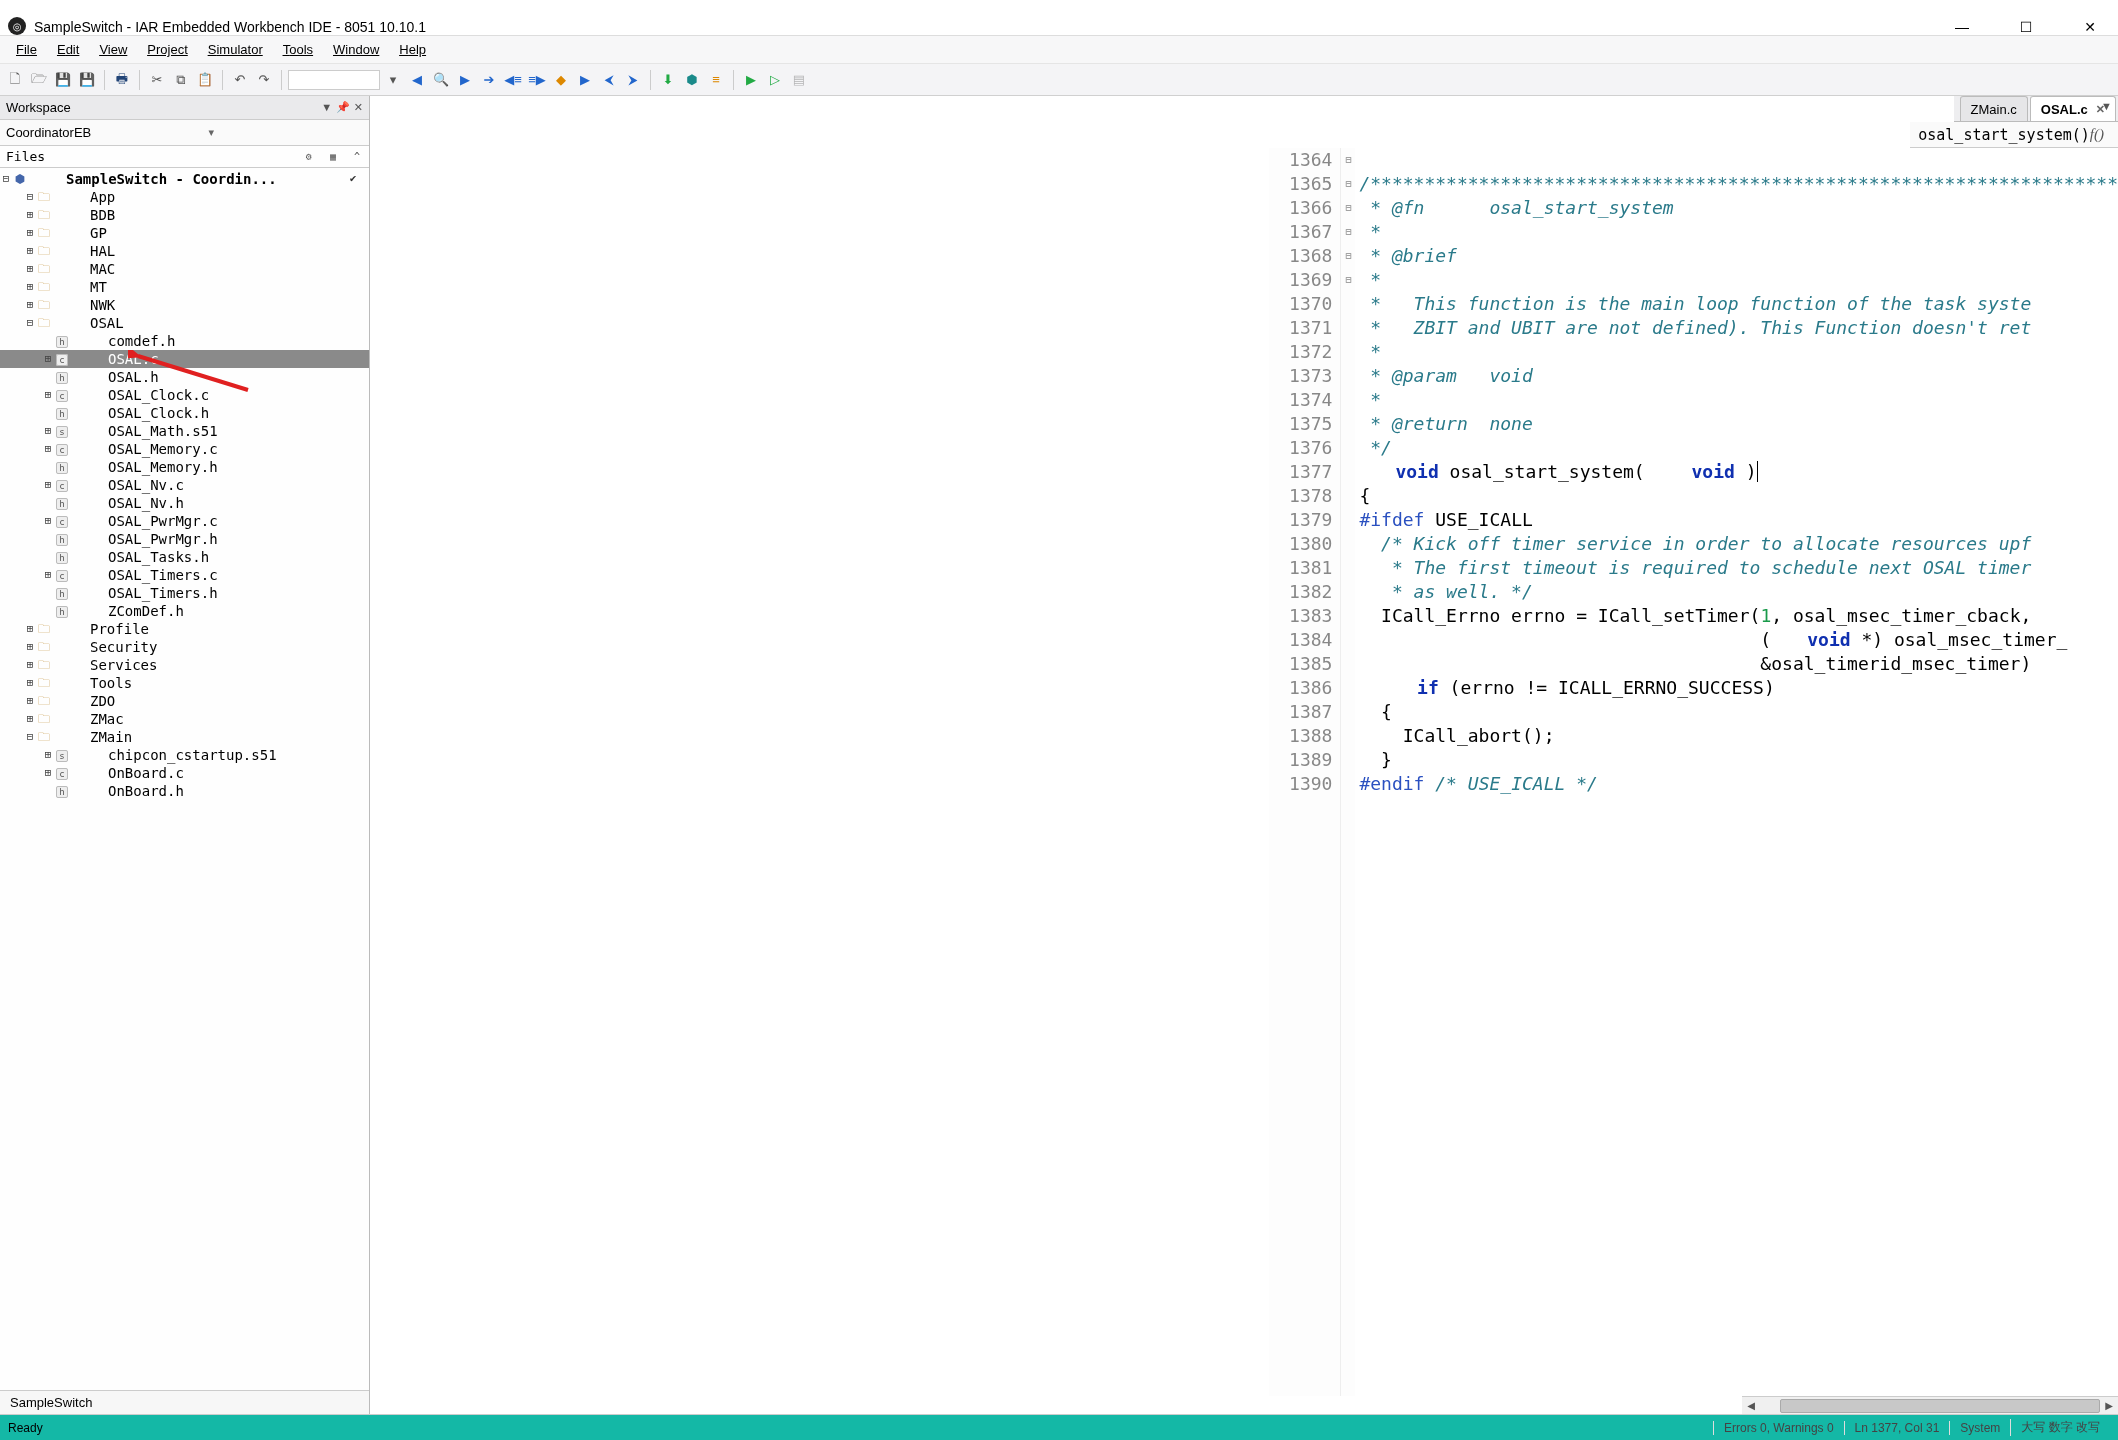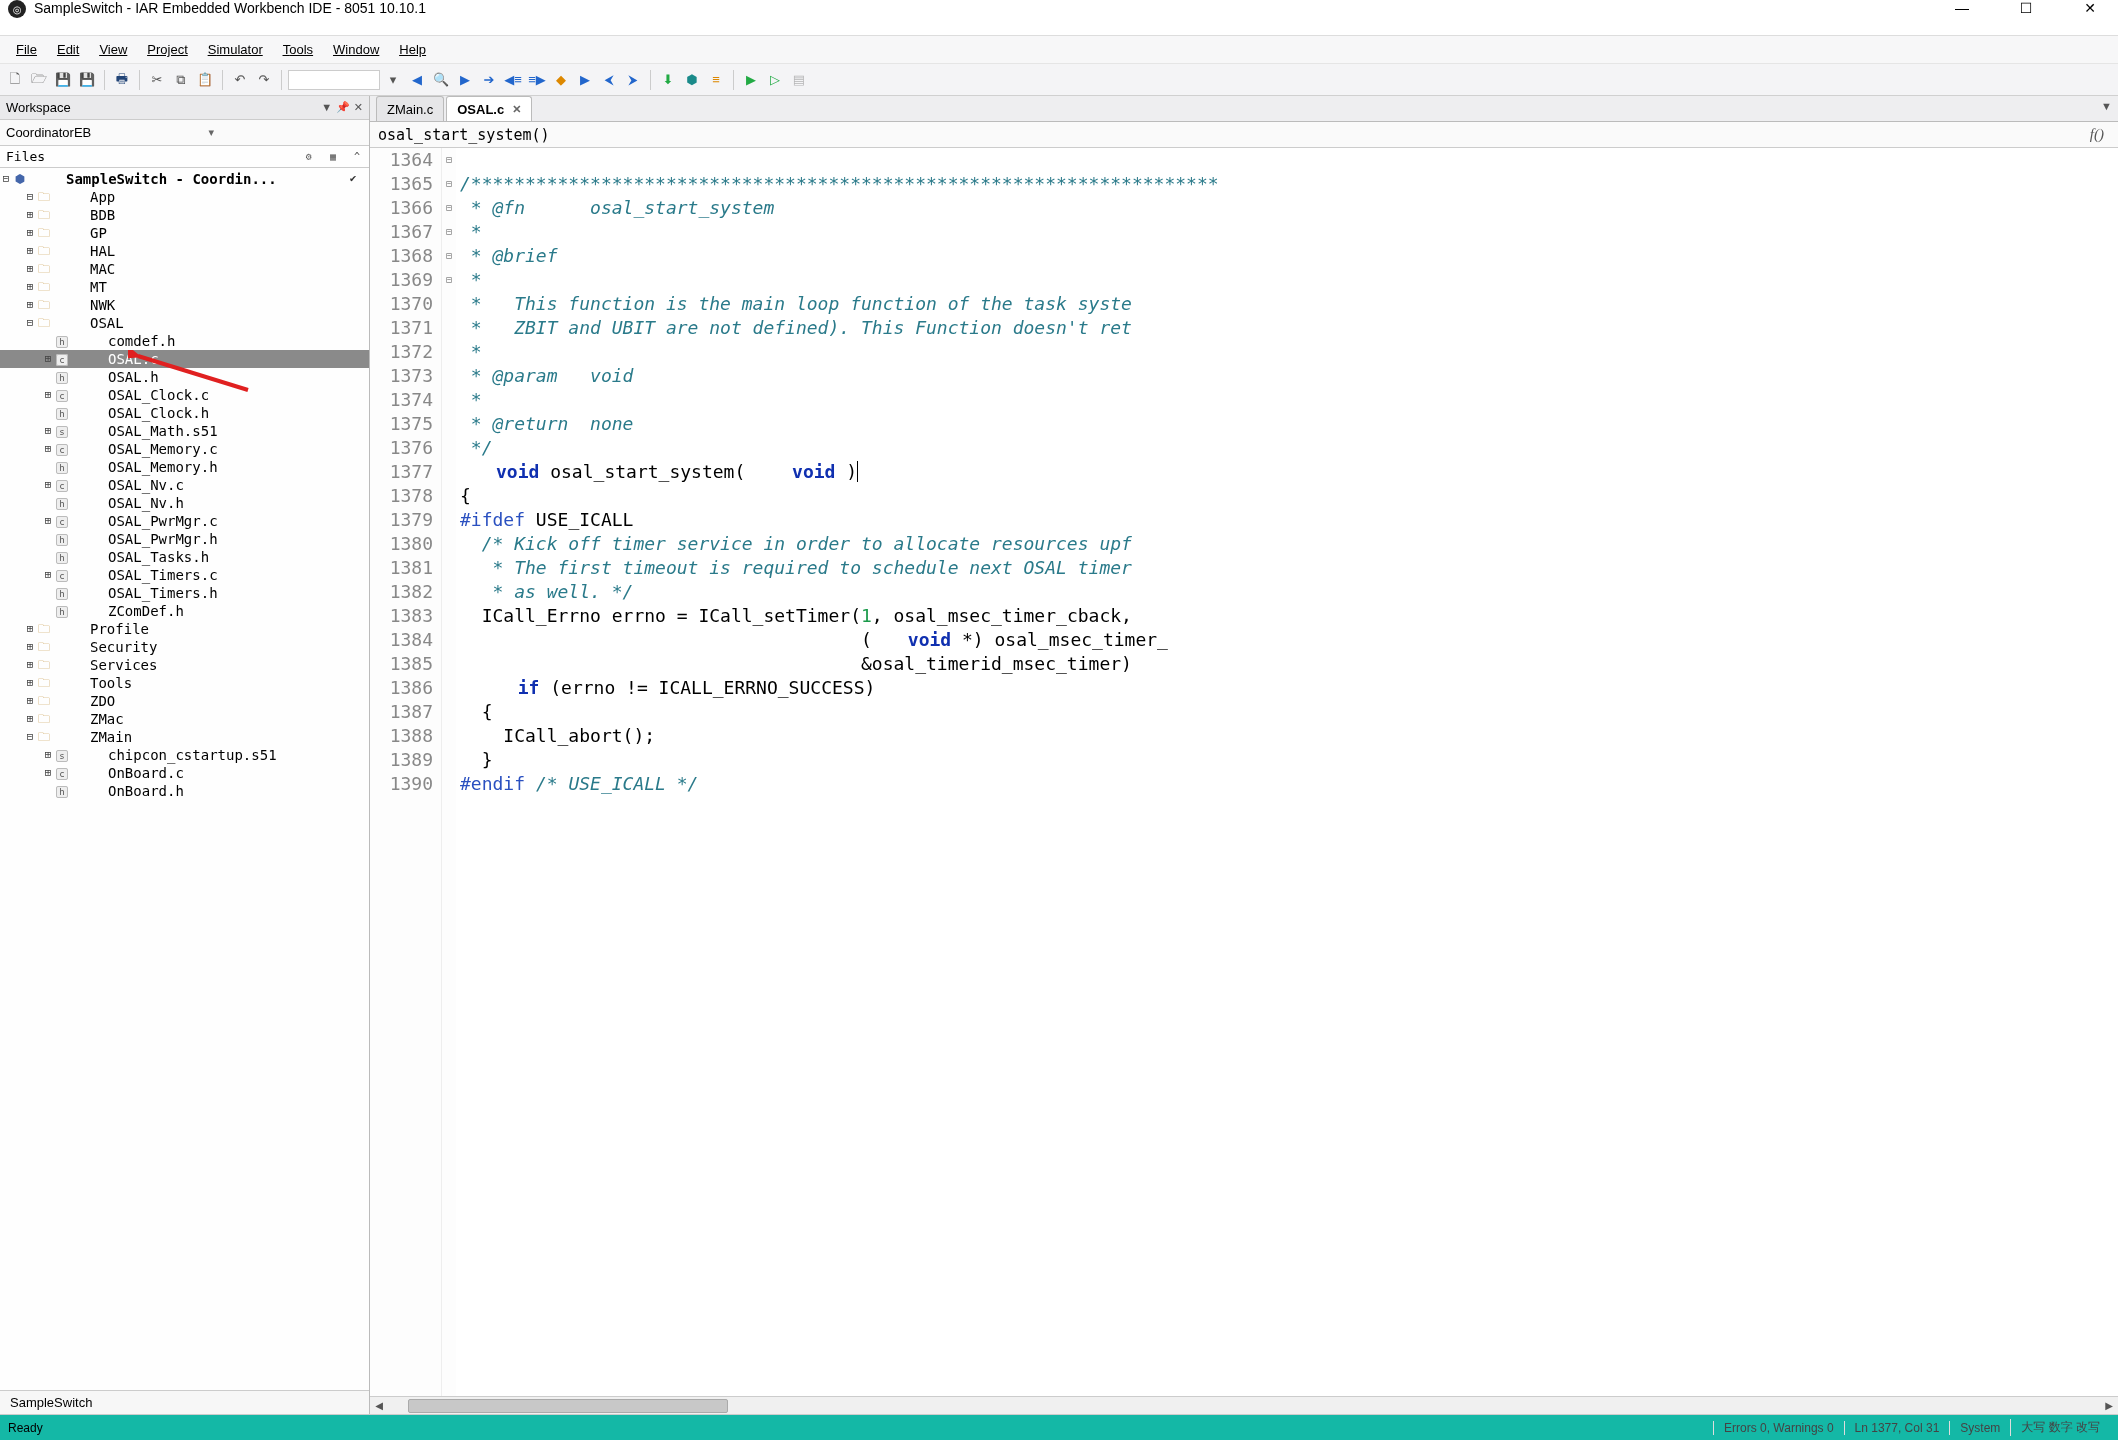--- a/index.html
+++ b/index.html
@@ -1,20 +1,20 @@
 <!DOCTYPE html>
 <html><head>
 <meta charset="utf-8">
 <style>
 * { box-sizing: border-box; margin: 0; padding: 0; }
 body { font-family: "Segoe UI", Tahoma, sans-serif; font-size: 13px; background: #fff; color: #000; overflow: hidden; }
 .window { display: flex; flex-direction: column; height: 100vh; width: 100vw; }
 
 
-.titlebar { display: flex; align-items: flex-start; height: 36px; background: #fff; border-bottom: 1px solid #ddd; padding: 0 8px; }
+.titlebar { display: flex; align-items: flex-end; height: 36px; background: #fff; border-bottom: 1px solid #ddd; padding: 0 8px; }
 .titlebar .app-icon { width: 18px; height: 18px; background: #222; border-radius: 50%; display: flex; align-items: center; justify-content: center; margin-right: 8px; }
 .titlebar .app-icon::after { content: "◎"; color: #fff; font-size: 10px; }
 .titlebar .title-text { flex: 1; font-size: 14px; }
 .titlebar .win-controls { display: flex; gap: 24px; }
 .titlebar .win-controls span { width: 40px; text-align: center; font-size: 14px; cursor: pointer; }
 
 
 .menubar { display: flex; align-items: center; height: 28px; background: #f7f7f8; border-bottom: 1px solid #e5e5e5; padding: 0 8px; gap: 4px; text-decoration: underline; }
 .menubar .menu-item { padding: 3px 8px; font-size: 13px; cursor: pointer; }
 .menubar .menu-item u { text-decoration: underline; }
@@ -54,21 +54,21 @@
 .tree-icon.cfile::before { content: "c"; background: #eee; border: 1px solid #bbb; font-size: 9px; padding: 0 2px; border-radius: 2px; color: #555; }
 .tree-icon.hfile::before { content: "h"; background: #eee; border: 1px solid #bbb; font-size: 9px; padding: 0 2px; border-radius: 2px; color: #555; }
 .tree-icon.sfile::before { content: "s"; background: #eee; border: 1px solid #bbb; font-size: 9px; padding: 0 2px; border-radius: 2px; color: #555; }
 .tree-icon.project::before { content: "⬢"; color: #4466aa; font-size: 12px; }
 .tree-label { padding-left: 2px; margin-left: 36px; }
 .tree-check { width: 20px; text-align: center; font-size: 11px; color: #333; }
 .ws-tab { height: 24px; border-top: 1px solid #ccc; display: flex; align-items: center; padding: 0 10px; font-size: 13px; background: #f7f7f7; margin-top: 12px; }
 .arrow-annotation { position: absolute; pointer-events: none; }
 
 
-.editor-area { flex: 1; display: flex; flex-direction: column; overflow: hidden; }
+.editor-area { flex: 1; display: flex; flex-direction: column; overflow: hidden; align-items: flex-end; }
 .editor-tabs { height: 26px; display: flex; align-items: flex-end; background: #eeeef0; border-bottom: 1px solid #bbb; padding-left: 6px; position: relative; }
 .editor-tab { height: 25px; display: flex; align-items: center; padding: 0 10px; border: 1px solid #bbb; border-bottom: none; background: #e6e6e8; font-size: 13px; margin-right: 2px; border-radius: 3px 3px 0 0; cursor: pointer; }
 .editor-tab.active { background: #fff; font-weight: bold; }
 .editor-tab .close { margin-left: 8px; font-size: 11px; color: #666; }
 .editor-tabs .tabs-chev { position: absolute; right: 6px; top: 4px; font-size: 11px; color: #555; }
 .editor-breadcrumb { height: 26px; display: flex; align-items: center; padding: 0 8px; border-bottom: 1px solid #ccc; font-family: "Consolas", monospace; font-size: 15px; background: #fafafa; }
 .editor-breadcrumb .fn-icon { margin-left: auto; font-style: italic; font-family: serif; color: #555; padding-right: 6px; }
 .code-area { flex: 1; display: flex; overflow: hidden; font-family: "Consolas", monospace; font-size: 18px; line-height: 24px; background: #fff; }
 .gutter { width: 72px; text-align: right; color: #888; background: #fdfdfd; border-right: 1px solid #eee; padding-right: 8px; user-select: none; }
 .fold-col { width: 14px; background: #fdfdfd; color: #888; font-size: 10px; text-align: center; }

